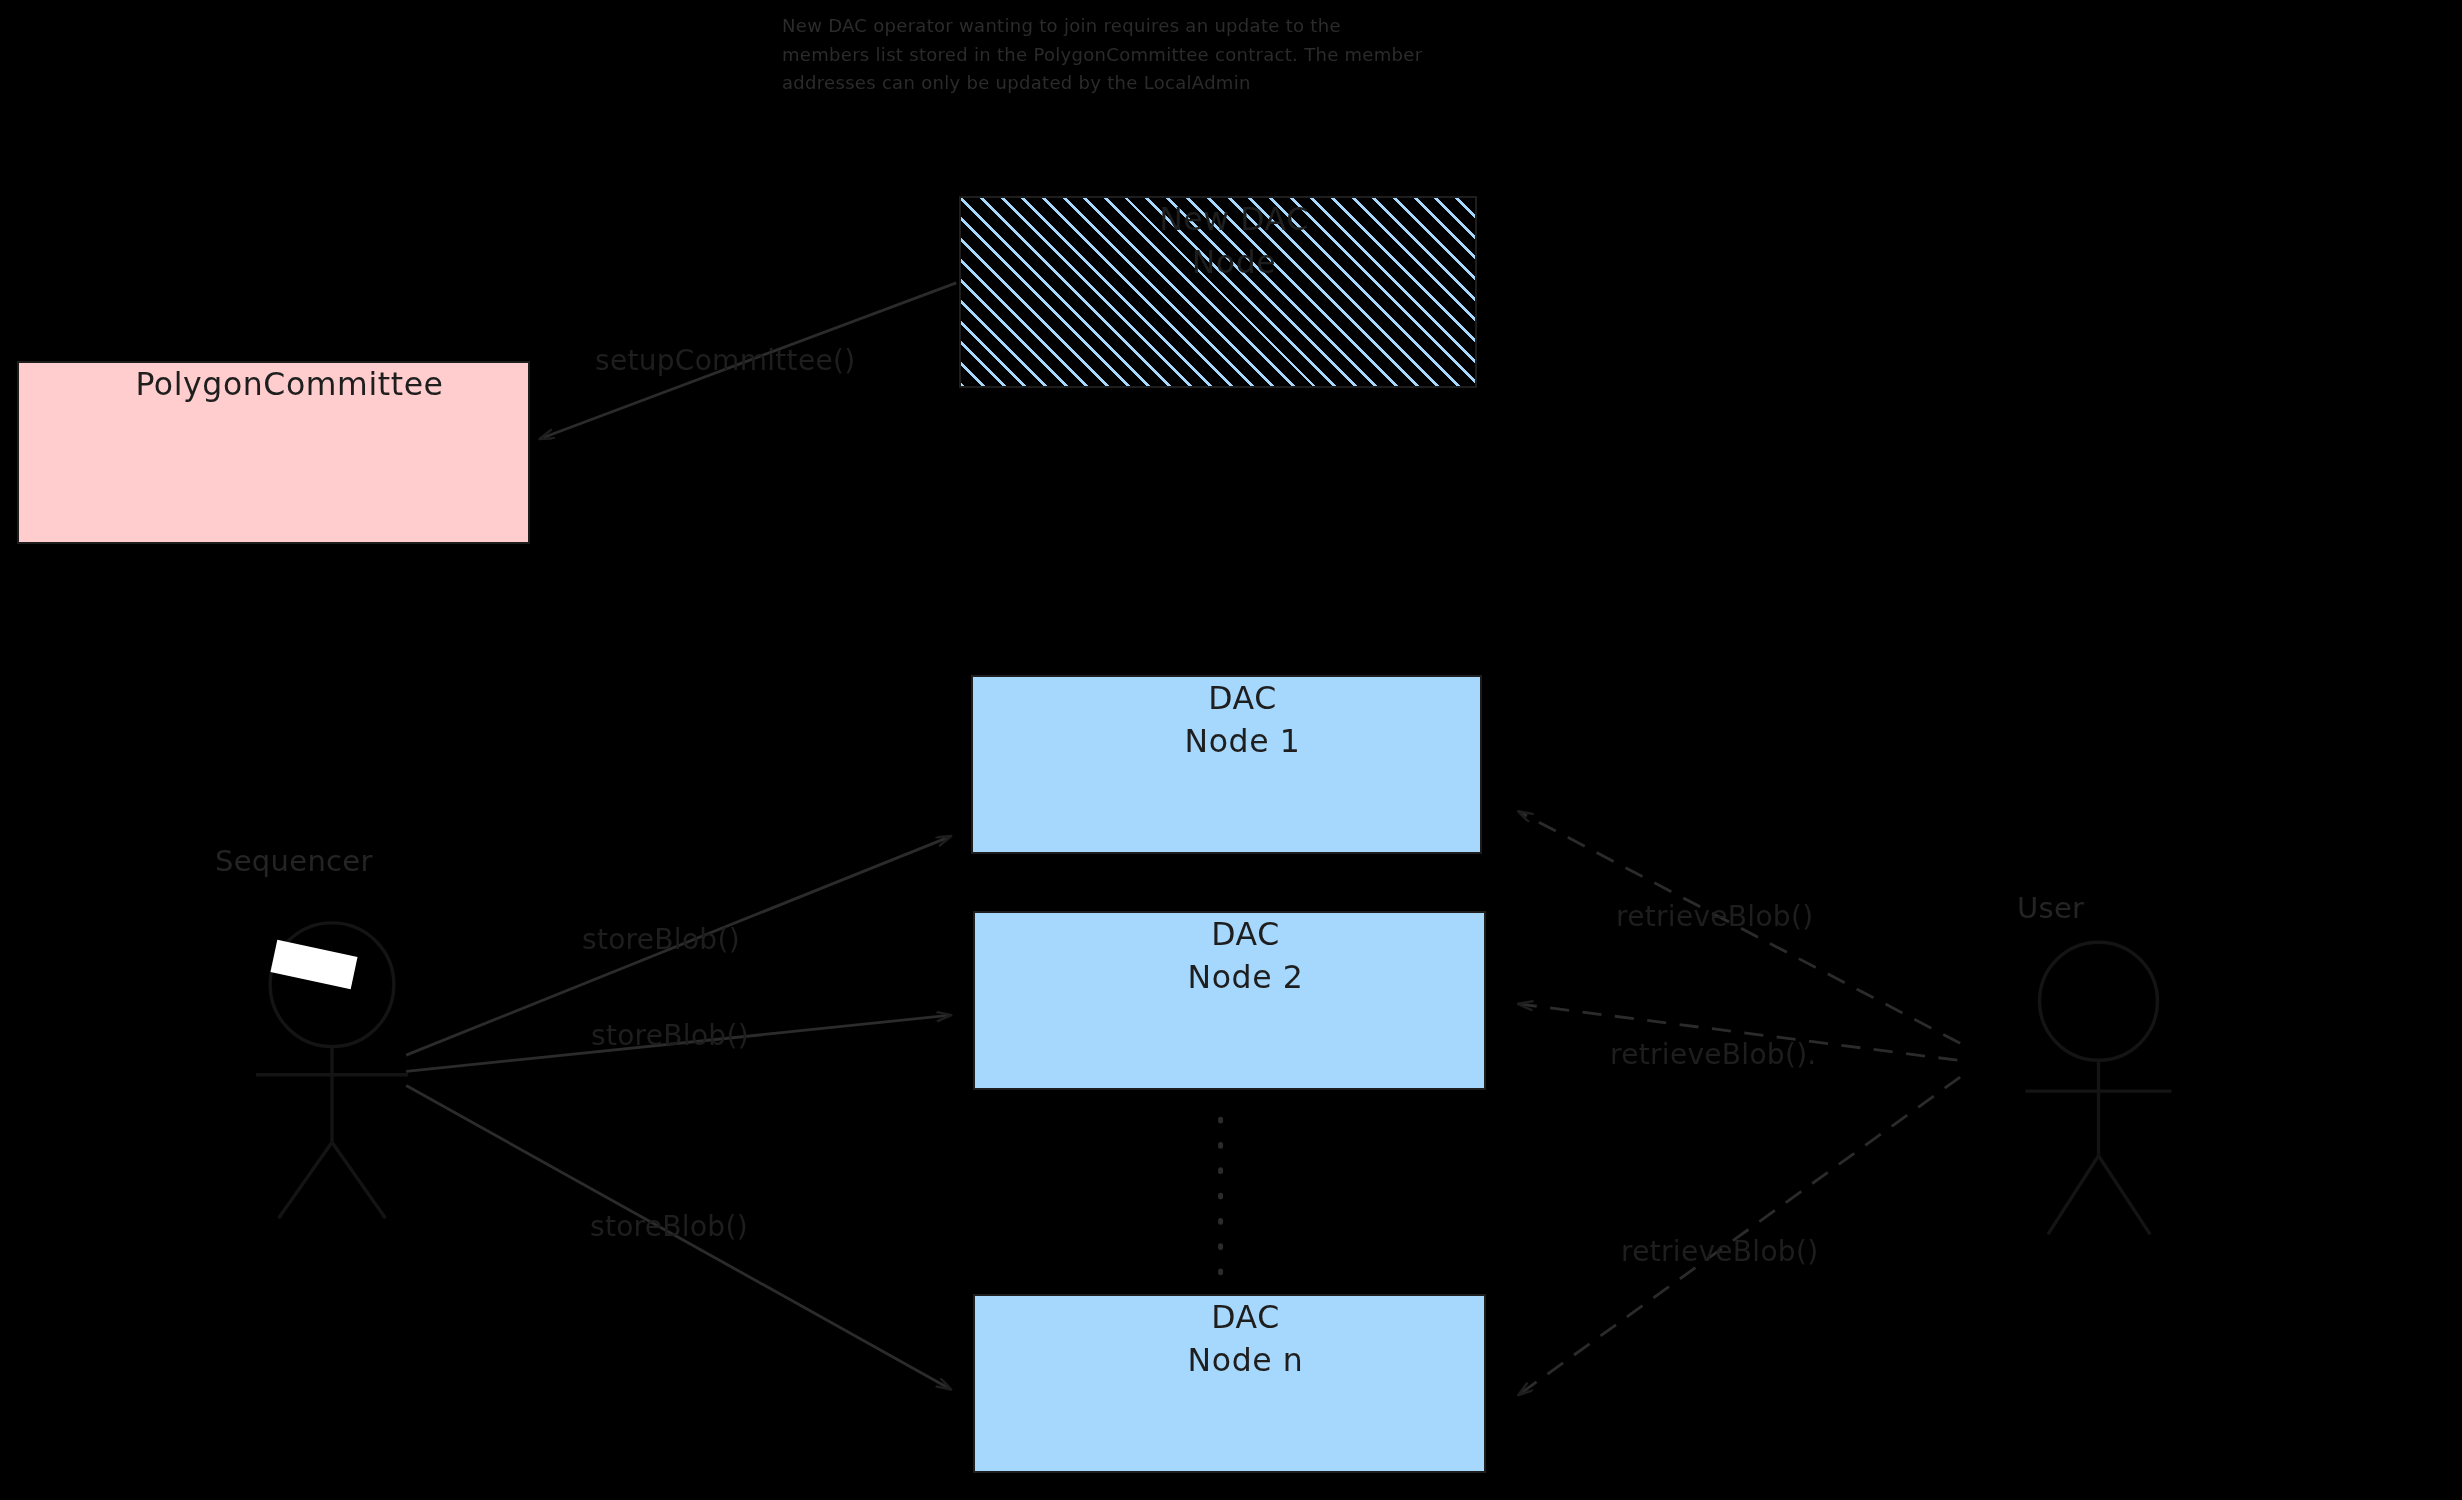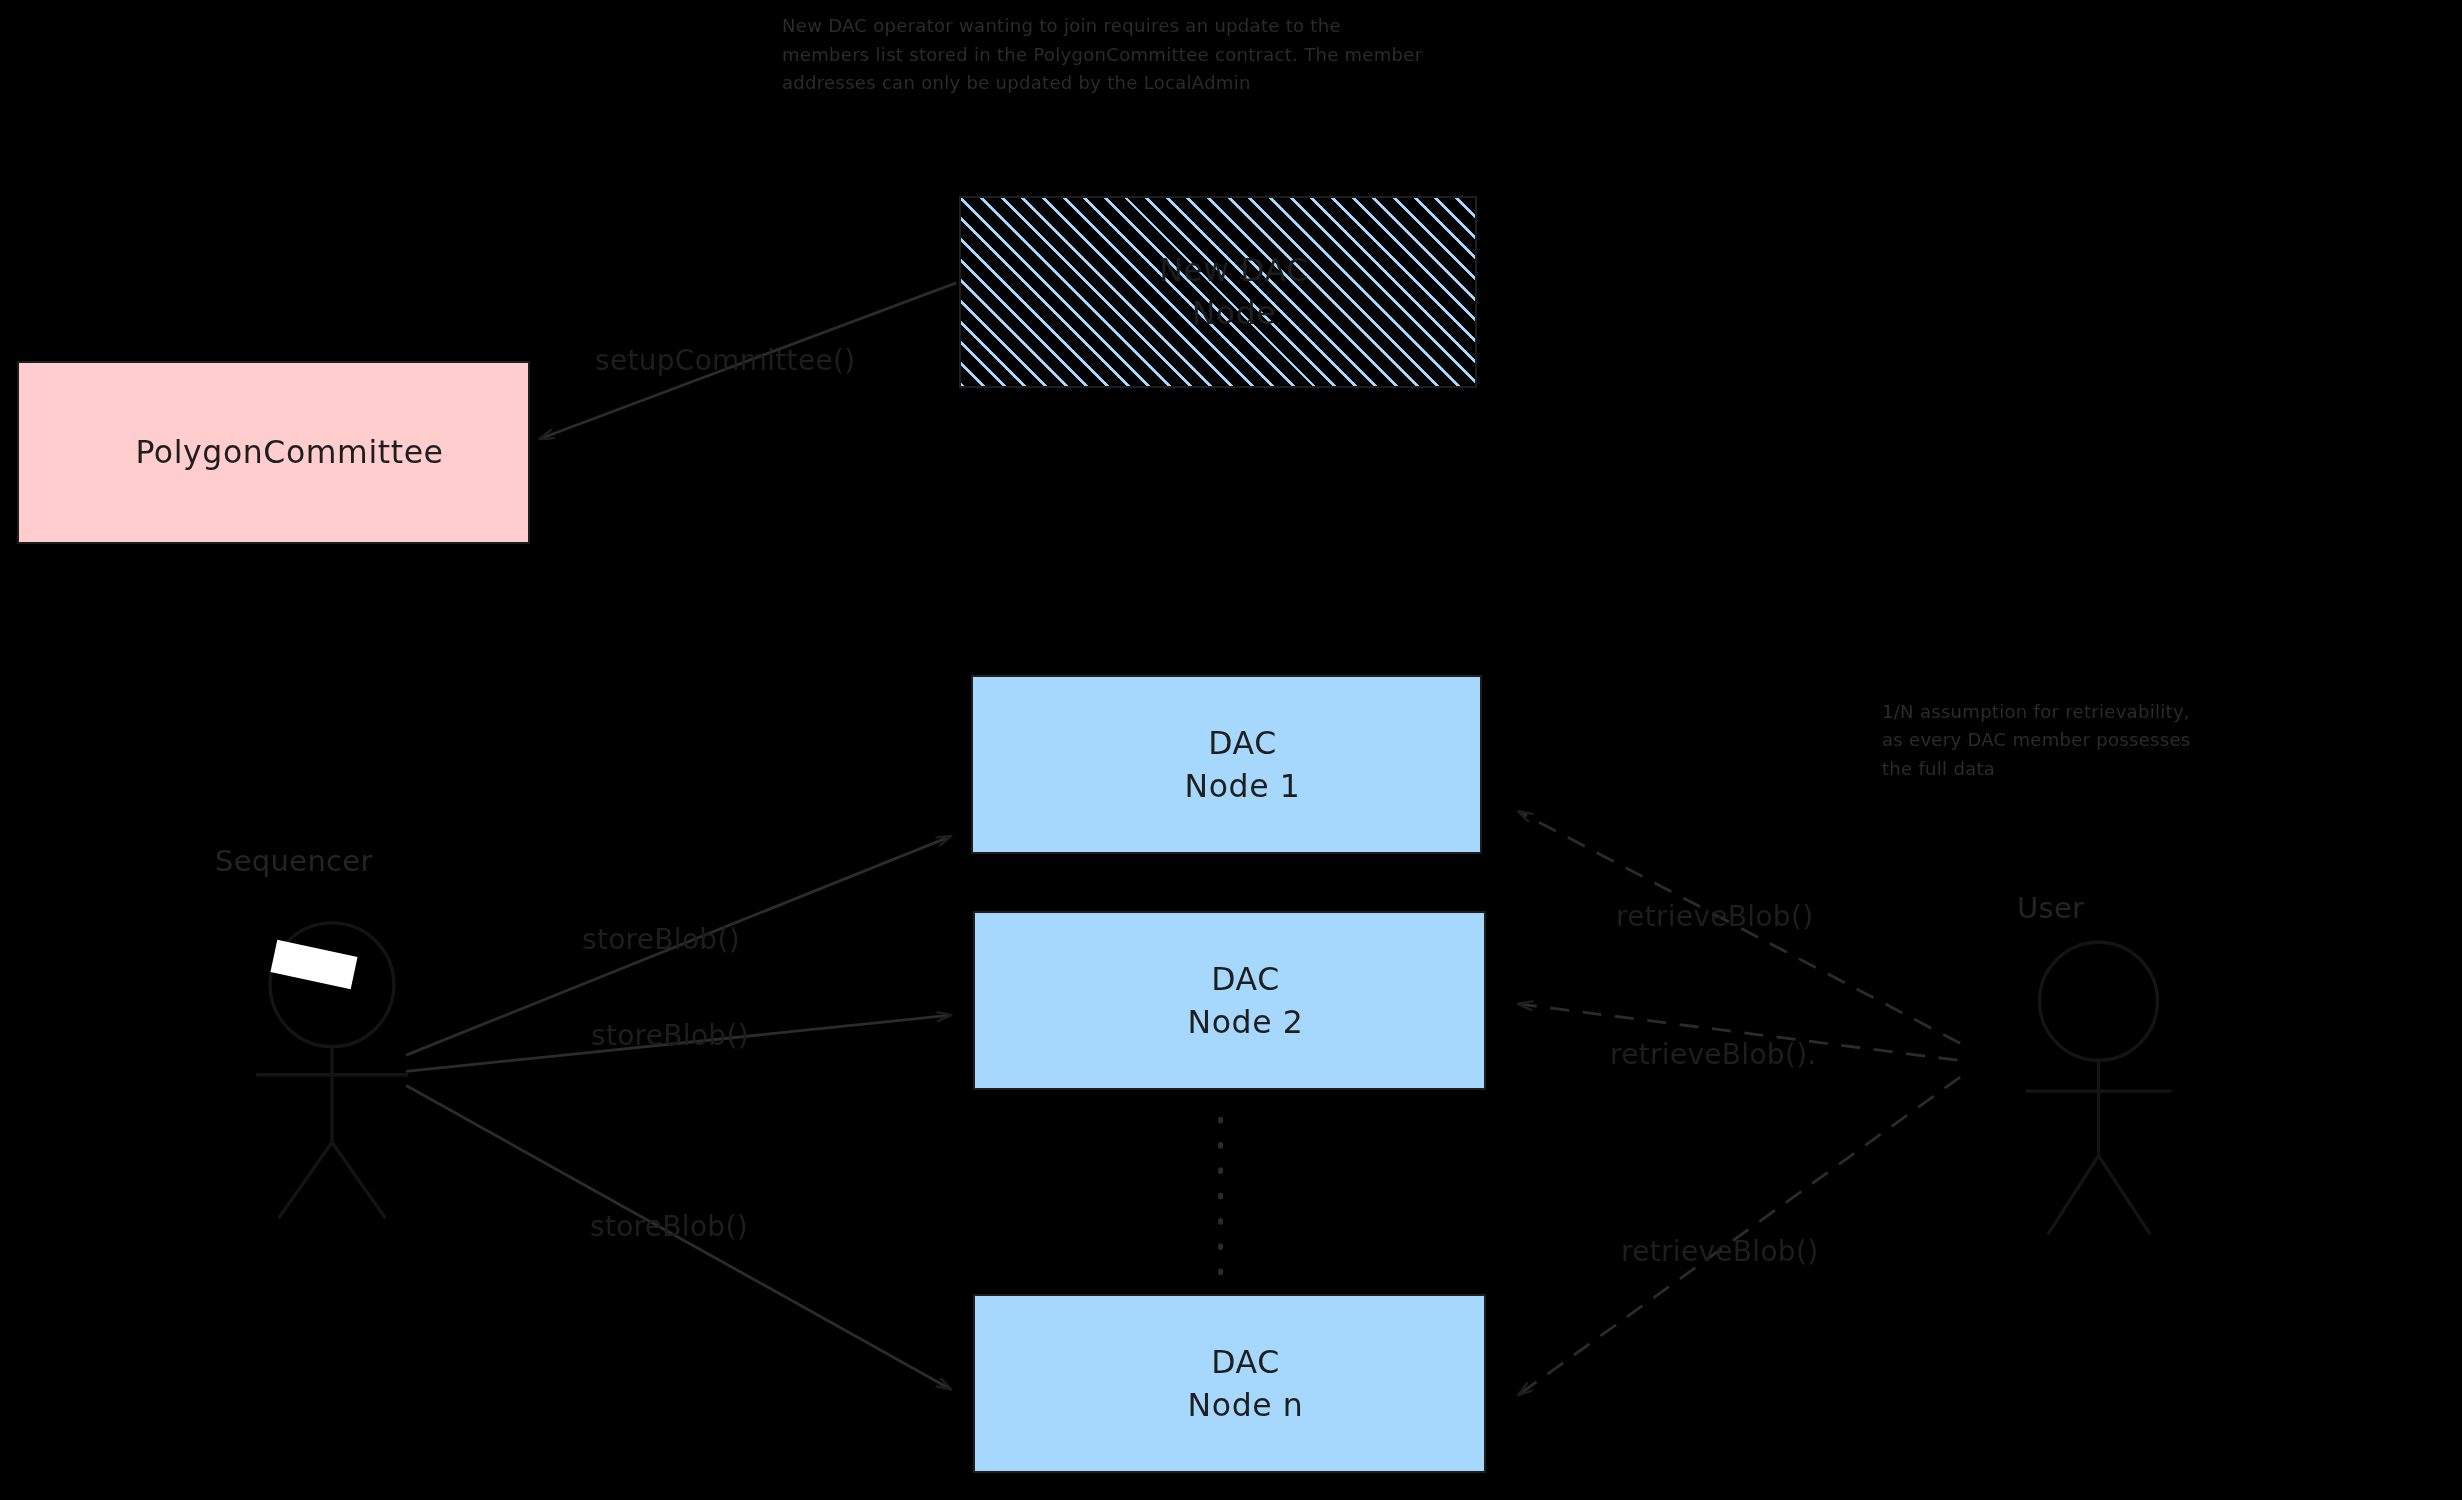--- a/index.html
+++ b/index.html
@@ -25,21 +25,20 @@
     pointer-events: none;
   }
   
   .node-box {
     position: absolute;
     box-sizing: border-box;
     border: 2.8px solid #1e1e1e;
     display: flex;
     flex-direction: column;
     align-items: center;
-    justify-content: center;
     text-align: center;
     padding-left: 32px;
   }
   .node-label {
     color: #1e1e1e;
     font-size: 31.5px;
     line-height: 1.35;
     letter-spacing: 0.6px;
     font-family: "DejaVu Sans", sans-serif;
     white-space: pre-line;
@@ -189,19 +188,16 @@
   <div class="edge-label" style="left:1621px; top:1235px;">retrieveBlob()</div>
 
   <div class="actor-label" style="left:204px; top:844px;margin-left:11px;">Sequencer</div>
 
   <div class="actor-label" style="left:2017px; top:891px;">User</div>
 
   <div class="annotation" style="left:782px; top:12.4px; width:1159px;">New DAC operator wanting to join requires an update to the
 members list stored in the PolygonCommittee contract. The member
 addresses can only be updated by the LocalAdmin</div>
 
-  <div class="annotation" style="left:1882px; top:698px; width:568px;">1/N assumption for retrievability,
-as every DAC member possesses
-the full data</div>
 
 
 </div>
 
 
 </body></html>

